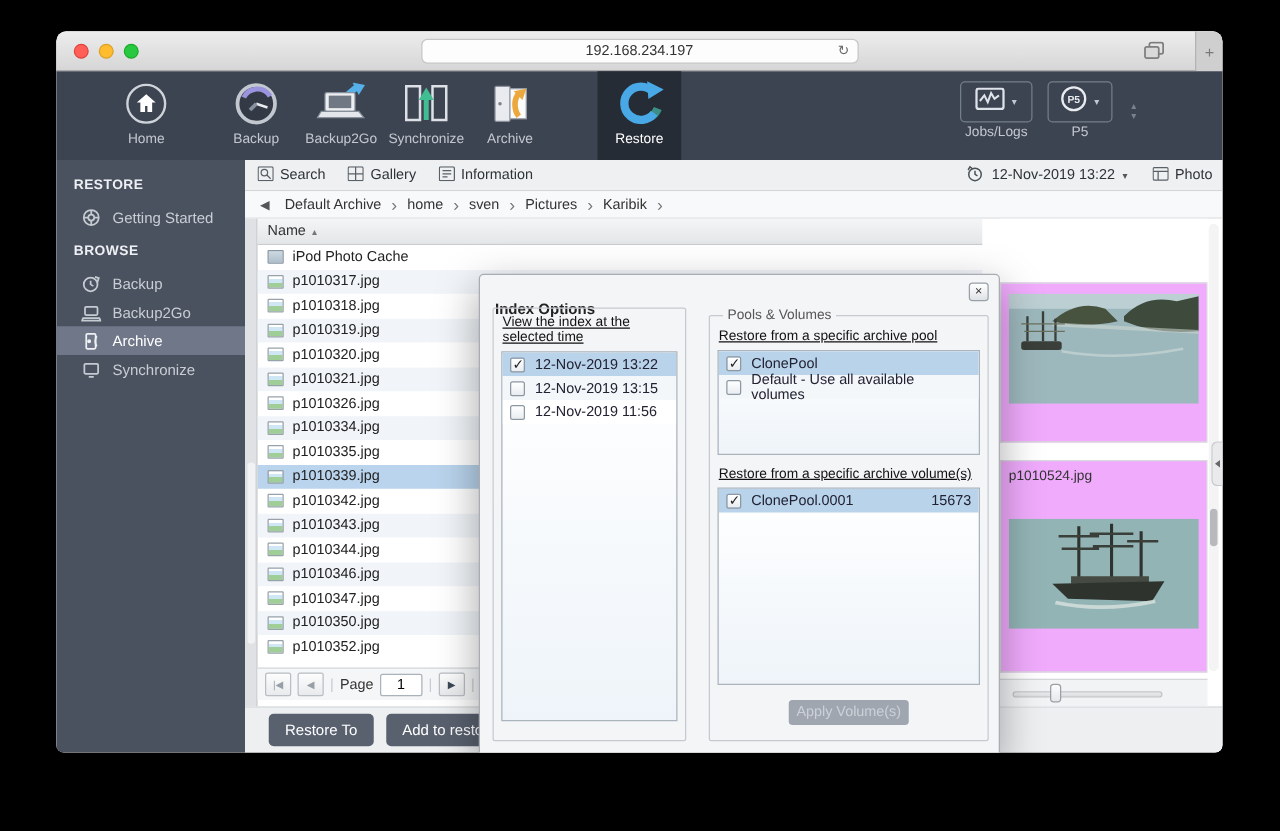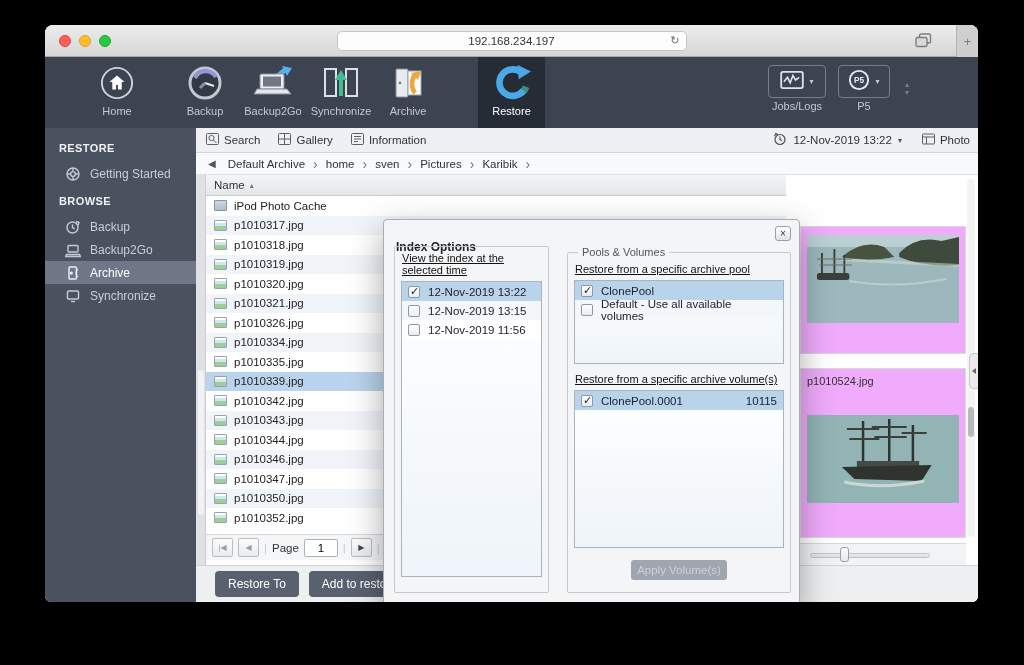--- a/index.html
+++ b/index.html
@@ -598,21 +598,21 @@
                   <span class="cb"></span>
                   <span>Default - Use all available volumes</span>
                 </div>
               </div>
             <div class="dlabel" style="margin-top:9px">Restore from a specific archive volume(s)</div>
             <div class="listbox lb-volumes">
 
                 <div class="lrow sel">
                   <span class="cb checked"></span>
                   <span>ClonePool.0001</span>
-                  <span class="lcount">10115</span>
+                  <span class="lcount">15673</span>
                 </div>
               </div>
             <button class="applybtn" disabled="">Apply Volume(s)</button>
           </fieldset>
         </div>
       </div>
 
       <div class="footer">
         <button class="fbtn">Restore To</button>
         <button class="fbtn">Add to restore selection</button>

